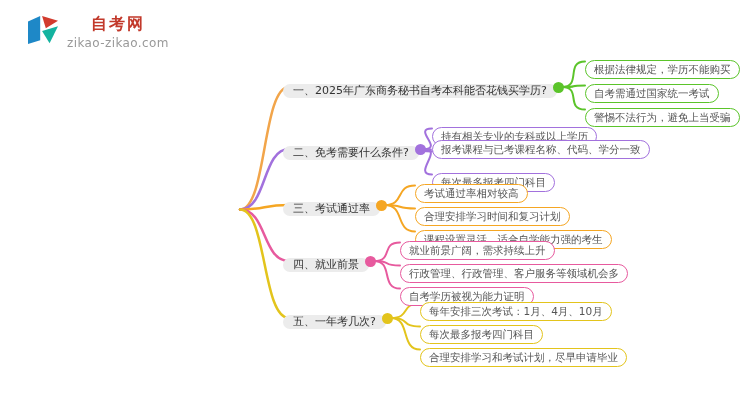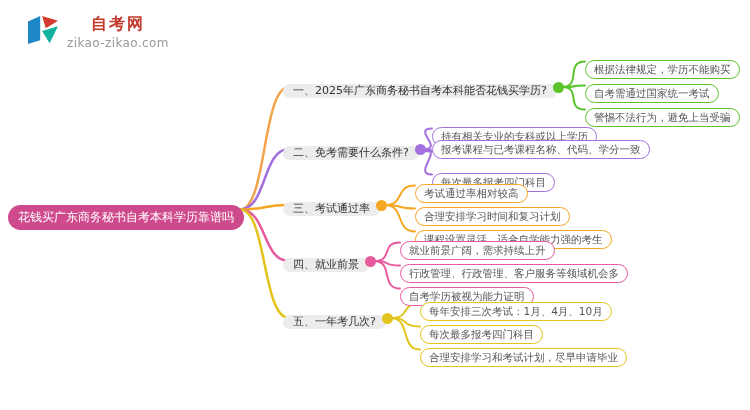--- a/index.html
+++ b/index.html
@@ -50,21 +50,20 @@
         <polygon points="17,1 34,6 21,14" fill="#d23b2e"></polygon>
         <polygon points="17,17 34,12 25,30" fill="#14b3a0"></polygon>
       </svg>
     </span>
     <span class="logo-text">
       <span class="logo-cn">自考网</span>
       <span class="logo-en">zikao-zikao.com</span>
     </span>
   </div>
 
-  <div class="node center-node" style="left: 8px; top: 197px; background: rgb(206, 74, 140);">花钱买广东商务秘书自考本科学历靠谱吗</div>
 <div class="node branch-box" style="left: 283px; top: 76px;">一、2025年广东商务秘书自考本科能否花钱买学历?</div>
     <div class="dot" style="background: rgb(91, 196, 42); left: 553px; top: 81.5px;"></div>
     <div class="node leaf" style="left: 585px; top: 52px; border-color: rgb(91, 196, 42);">根据法律规定，学历不能购买</div>
     <div class="node leaf" style="left: 585px; top: 76px; border-color: rgb(91, 196, 42);">自考需通过国家统一考试</div>
     <div class="node branch-box" style="left: 283px; top: 138px;">二、免考需要什么条件?</div>
     <div class="node leaf" style="left: 585px; top: 100px; border-color: rgb(91, 196, 42);">警惕不法行为，避免上当受骗</div>
     <div class="dot" style="background: rgb(162, 113, 221); left: 415px; top: 143.5px;"></div>
     <div class="node leaf" style="left: 432px; top: 119px; border-color: rgb(162, 113, 221);">持有相关专业的专科或以上学历</div>
     <div class="node leaf" style="left: 432px; top: 132px; border-color: rgb(162, 113, 221);">报考课程与已考课程名称、代码、学分一致</div>
     <div class="node leaf" style="left: 432px; top: 165px; border-color: rgb(162, 113, 221);">每次最多报考四门科目</div>

